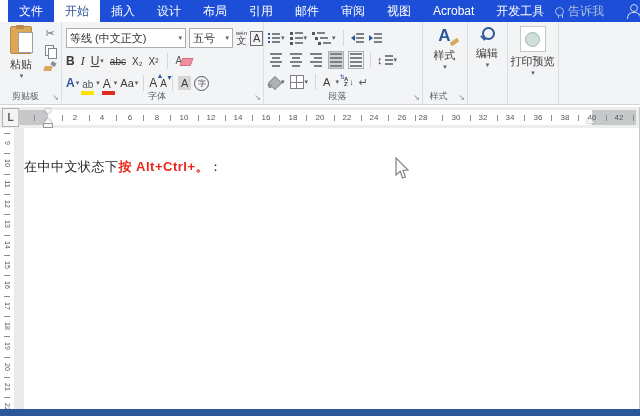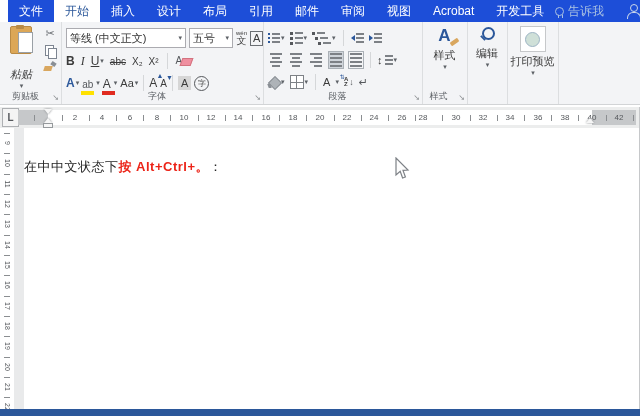--- a/index.html
+++ b/index.html
@@ -23,21 +23,21 @@
   .launcher{position:absolute;right:2px;bottom:2px;font-size:8px;color:#8a8d90;line-height:8px;cursor:default;}
   .row{position:absolute;left:5px;display:flex;align-items:center;gap:4px;height:24px;}
   .dd{font-size:7px;color:#5d6166;margin-left:1px;}
   .vsep{width:1px;height:16px;background:#d5d7d9;margin:0 2px;}
   .btn{display:flex;align-items:center;cursor:default;}
   
   .paste{position:absolute;left:4px;top:4px;width:34px;height:64px;display:flex;flex-direction:column;align-items:center;cursor:default;}
   .clipboard{position:relative;width:20px;height:26px;background:#dca757;border:1px solid #b98a45;border-radius:2px;}
   .clipboard .clip{position:absolute;left:5px;top:-2px;width:8px;height:4px;background:#b98a45;border-radius:1px;}
   .clipboard .page{position:absolute;left:7px;top:5px;width:13px;height:19px;background:#fff;border:1px solid #9aa0a6;}
-  .paste .lbl{font-size:11px;color:#3b3b3b;margin-top:13px;font-style:italic;}
+  .paste .lbl{font-size:11px;color:#3b3b3b;margin-top:3px;}
   .clipcol{position:absolute;left:41px;top:5px;width:18px;display:flex;flex-direction:column;gap:5px;align-items:center;}
   .scissors{font-size:11px;color:#6b6f74;}
   .copyic{position:relative;width:11px;height:12px;}
   .copyic i{position:absolute;width:7px;height:9px;background:#fff;border:1px solid #7d8realize;}
   .copyic i{border:1px solid #7d8591;}
   .copyic i.b{left:3px;top:3px;}
   .copyic i.a{left:0;top:0;}
   .brushic{width:12px;height:10px;position:relative;}
   .brushic .tip{position:absolute;left:0;top:4px;width:8px;height:5px;background:#d9a75f;transform:skewX(-18deg);}
   .brushic .hdl{position:absolute;left:7px;top:0;width:5px;height:4px;background:#8a8f95;transform:rotate(35deg);}

